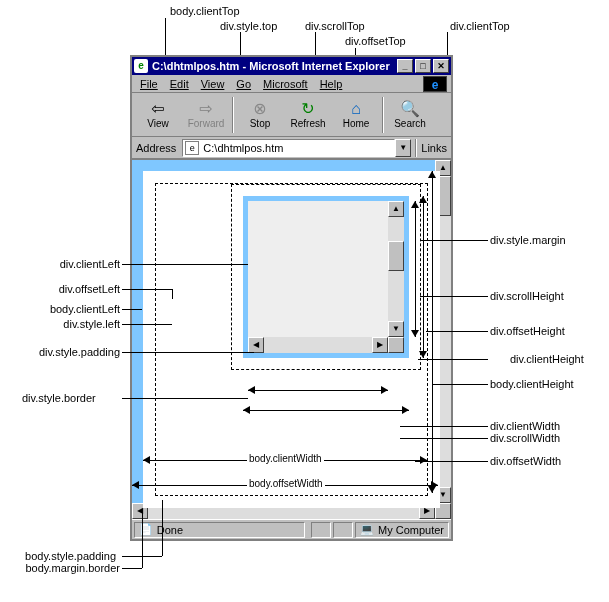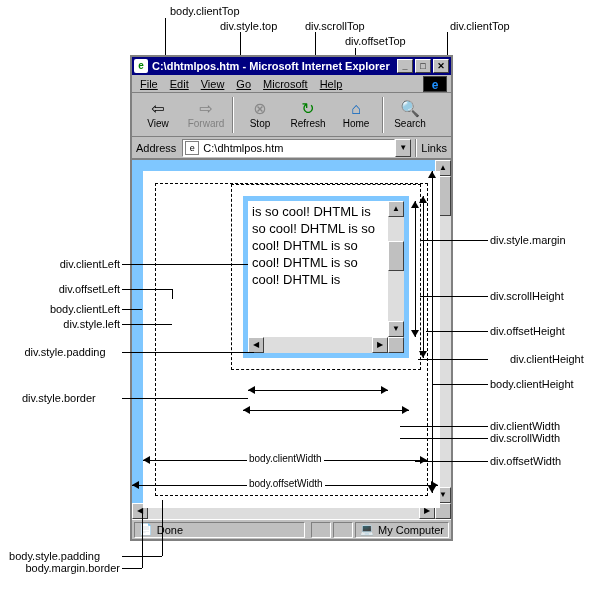--- a/index.html
+++ b/index.html
@@ -314,23 +314,23 @@
 <div class="vline line" style="left:165px; top:18px; height:145px;"></div>
 <div class="vline line" style="left:240px; top:32px; height:190px;"></div>
 <div class="vline line" style="left:315px; top:32px; height:182px;"></div>
 <div class="vline line" style="left:355px; top:48px; height:150px;"></div>
 <div class="vline line" style="left:447px; top:32px; height:172px;"></div>
 
 <div class="label" style="left:34px; top:258px; text-align:right; width:86px;">div.clientLeft</div>
 <div class="label" style="left:34px; top:283px; text-align:right; width:86px;">div.offsetLeft</div>
 <div class="label" style="left:20px; top:303px; text-align:right; width:100px;">body.clientLeft</div>
 <div class="label" style="left:34px; top:318px; text-align:right; width:86px;">div.style.left</div>
-<div class="label" style="left:10px; top:346px; text-align:center; width:110px;">div.style.padding</div>
+<div class="label" style="left:10px; top:346px; text-align:right; width:110px;">div.style.padding</div>
 <div class="label" style="left:22px; top:392px; text-align:left; width:98px;">div.style.border</div>
-<div class="label" style="left:0px; top:550px; text-align:right; width:100px;">body.style.padding</div>
+<div class="label" style="left:0px; top:550px; text-align:right; width:116px;">body.style.padding</div>
 <div class="label" style="left:0px; top:562px; text-align:right; width:120px;">body.margin.border</div>
 
 <div class="label" style="left:490px; top:234px;">div.style.margin</div>
 <div class="label" style="left:490px; top:290px;">div.scrollHeight</div>
 <div class="label" style="left:490px; top:325px;">div.offsetHeight</div>
 <div class="label" style="left:510px; top:353px;">div.clientHeight</div>
 <div class="label" style="left:490px; top:378px;">body.clientHeight</div>
 <div class="label" style="left:490px; top:420px;">div.clientWidth</div>
 <div class="label" style="left:490px; top:432px;">div.scrollWidth</div>
 <div class="label" style="left:490px; top:455px;">div.offsetWidth</div>
@@ -407,23 +407,20 @@
       <div class="sb-btn" style="right:16px;">▶</div>
       <div class="sb-btn" style="right:0;"></div>
     </div>
 
     <div class="body-content"></div>
     <div class="dash-body-pad"></div>
 
     <div class="div-margin-box"></div>
     <div class="div-border-box">
       <div class="div-inner-box">
-        <div class="div-scrollarea">
-          <div class="dhtml-text">is so cool! DHTML is so cool! DHTML is so cool! DHTML is so cool! DHTML is so cool! DHTML is</div>
-        </div>
         <div class="sb-v">
           <div class="sb-btn" style="top:0;">▲</div>
           <div class="sb-btn" style="top:40px; height:30px;"></div>
           <div class="sb-btn" style="bottom:0;">▼</div>
         </div>
         <div class="sb-h">
           <div class="sb-btn" style="left:0;">◀</div>
           <div class="sb-btn" style="right:16px;">▶</div>
           <div class="sb-btn" style="right:0;"></div>
         </div>

